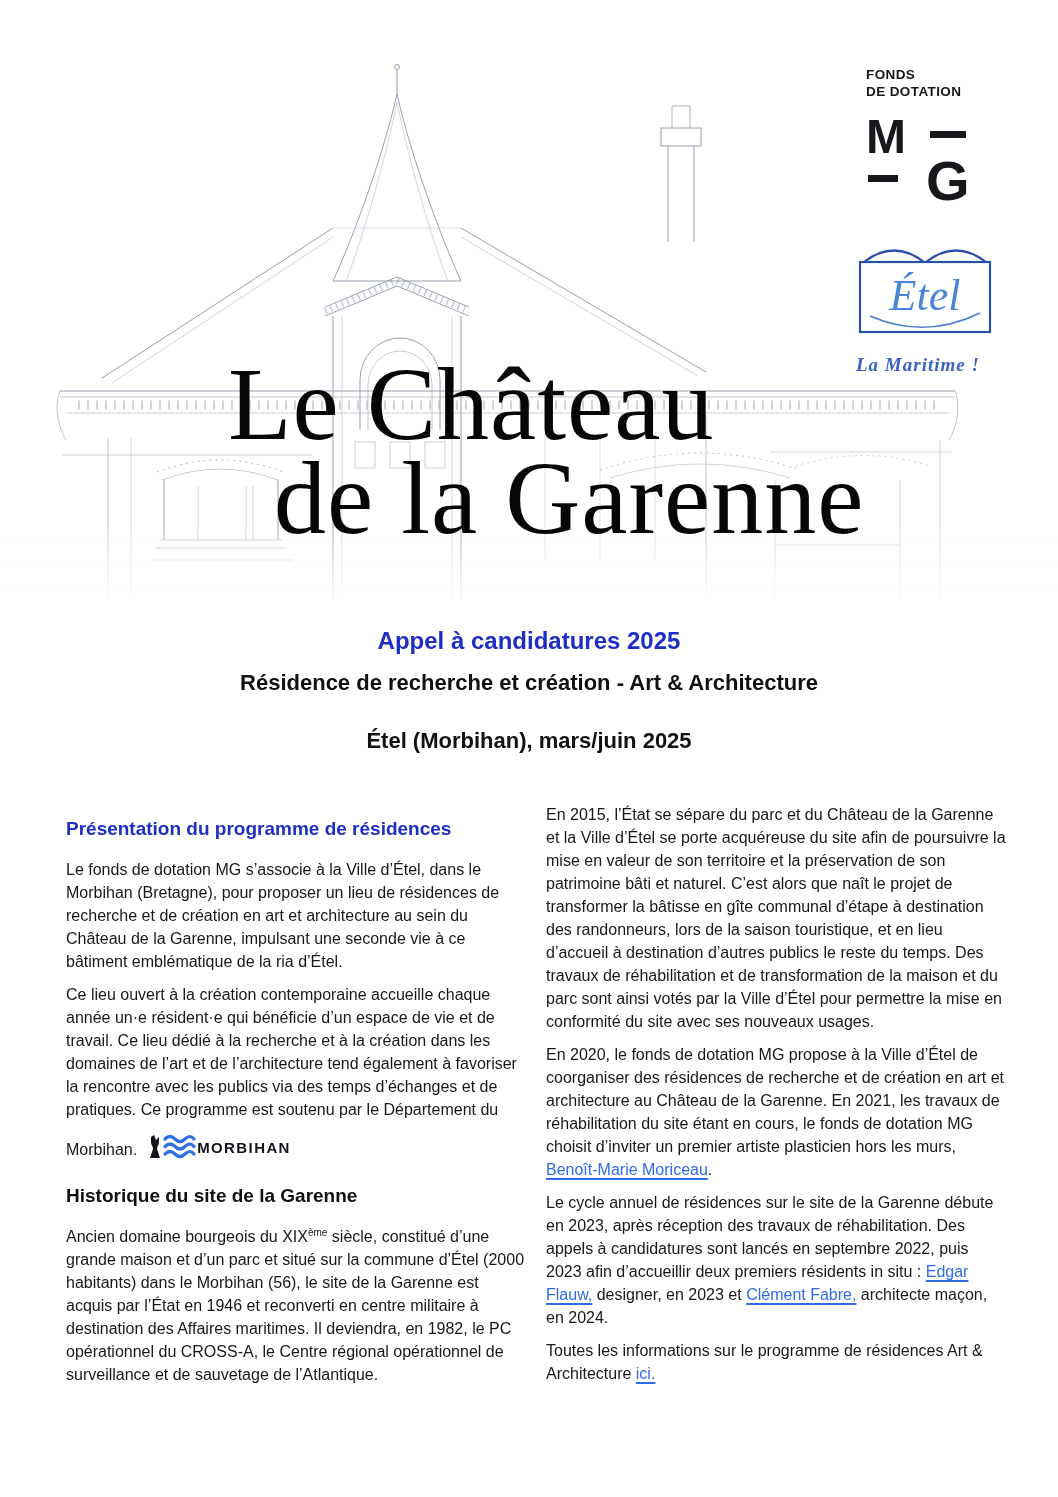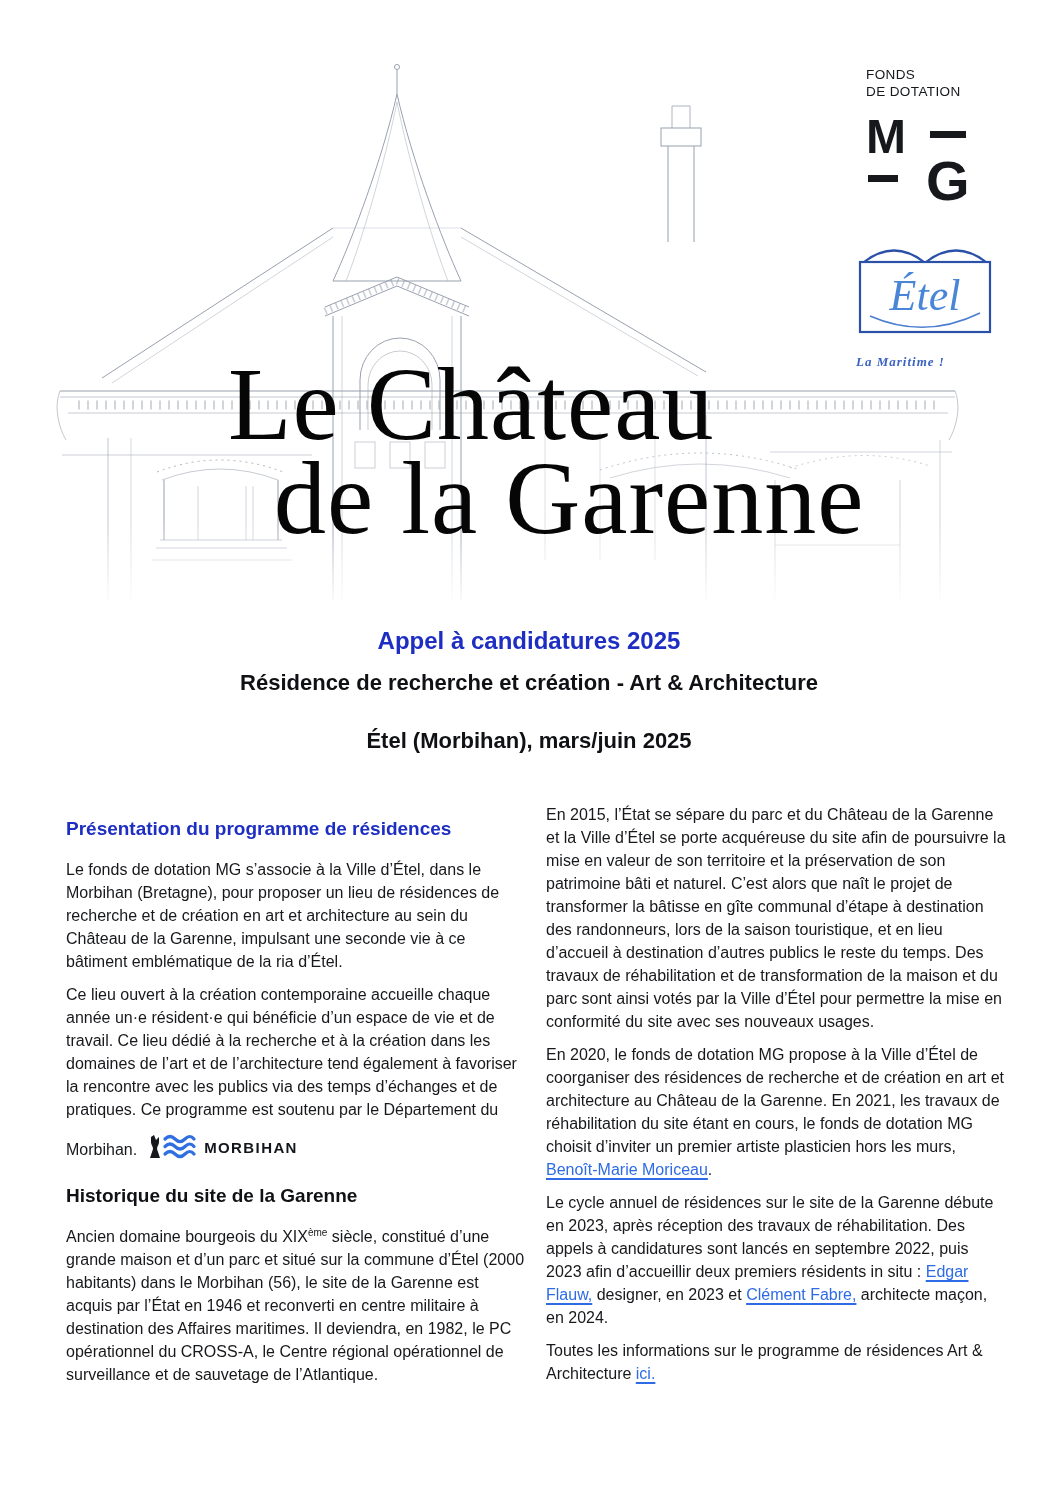--- a/index.html
+++ b/index.html
@@ -5,30 +5,30 @@
   html,body{margin:0;padding:0;background:#e8e8e8;}
   .page{
     position:relative;width:1058px;height:1497px;margin:0 auto;
     background:#ffffff;overflow:hidden;
     font-family:"Liberation Sans", sans-serif;color:#17181b;
   }
   
   .chateau{position:absolute;left:0;top:0;z-index:1;}
   
   .logo-fonds{position:absolute;left:866px;top:66px;z-index:3;color:#16181c;}
-  .lf-text{font-size:13.5px;font-weight:400;letter-spacing:.4px;line-height:17px;white-space:nowrap;}
+  .lf-text{font-size:13.5px;font-weight:700;letter-spacing:.4px;line-height:17px;white-space:nowrap;}
   .mg{position:relative;width:118px;height:102px;margin-top:9px;}
   .mg .m{position:absolute;left:0;top:4px;font-size:48px;font-weight:800;line-height:1;}
   .mg .dash1{position:absolute;left:64px;top:22px;width:36px;height:7px;background:#16181c;}
   .mg .dash2{position:absolute;left:2px;top:66px;width:30px;height:7px;background:#16181c;}
   .mg .g{position:absolute;left:60px;top:44px;font-size:56px;font-weight:800;line-height:1;}
   .logo-etel{position:absolute;left:856px;top:246px;width:140px;z-index:3;text-align:left;}
   .etel-tagline{
     margin-top:12px;font-family:"Liberation Serif",serif;font-style:italic;font-weight:700;
-    font-size:13px;color:#3c63c0;letter-spacing:1px;white-space:nowrap;
+    font-size:19px;color:#3c63c0;letter-spacing:1px;white-space:nowrap;
   }
   
   .title-line{position:absolute;z-index:2;font-family:"Liberation Serif",serif;
     font-size:104px;line-height:1;color:#060606;letter-spacing:1px;white-space:nowrap;}
   .title-1{left:228px;top:352px;}
   .title-2{left:274px;top:446px;}
   
   .centerline{position:absolute;left:0;width:1058px;text-align:center;z-index:3;}
   .kicker{top:627px;font-size:24px;font-weight:800;color:#1e2ec2;}
   .sub1{top:670px;font-size:22px;font-weight:800;color:#101114;}
@@ -38,21 +38,21 @@
   .col{position:absolute;top:800px;z-index:3;font-size:16px;line-height:23px;}
   .col-left{left:66px;width:460px;}
   .col-right{left:546px;width:462px;top:803px;}
   .col h2{font-size:19px;line-height:26px;margin:16px 0 16px 0;font-weight:800;color:#101114;}
   .col h2.blue{color:#1e2ec2;}
   .col h2.second{margin-top:22px;}
   .col p{margin:0 0 10px 0;}
   sup{font-size:10px;line-height:0;vertical-align:super;}
   .lnk{color:#2e6be5;text-decoration:underline;text-decoration-thickness:1.5px;text-underline-offset:3px;cursor:pointer;}
   
-  .morbihan{display:inline-flex;align-items:center;gap:7px;margin-left:10px;transform:translateY(9px);}
+  .morbihan{display:inline-flex;align-items:center;margin-left:10px;transform:translateY(9px);}
   .mlabel{font-size:15px;font-weight:800;letter-spacing:1.4px;color:#121519;font-style:normal;}
 </style>
 </head>
 <body>
 
 <div class="page">
 
   <svg class="chateau" width="1058" height="620" viewBox="0 0 1058 620">
     <defs>
       <linearGradient id="fade" x1="0" y1="0" x2="0" y2="1">

